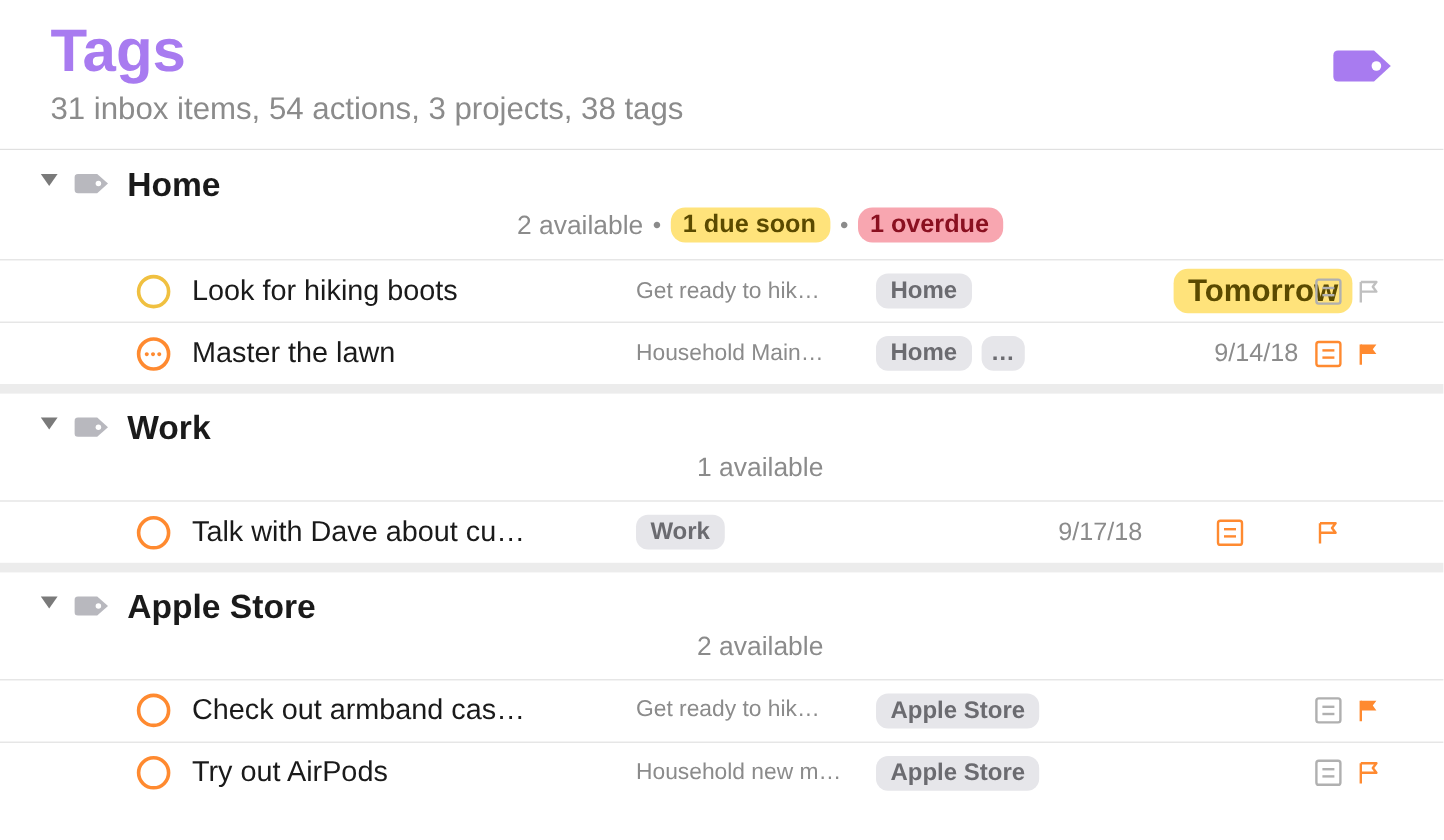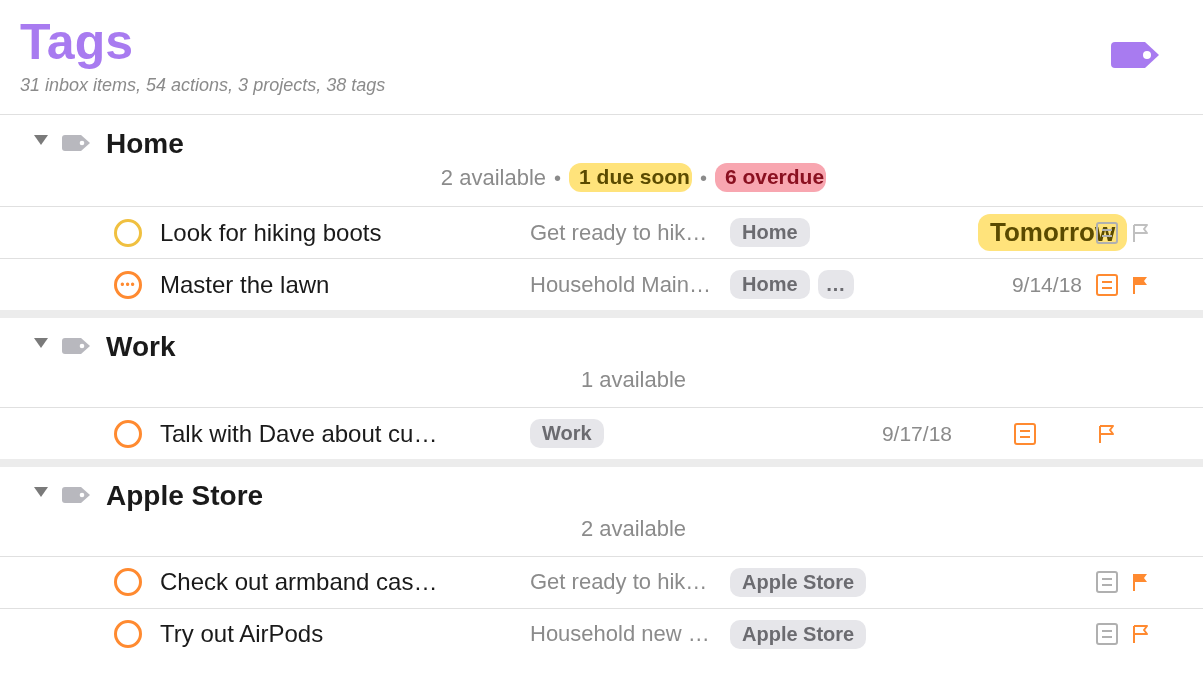--- a/index.html
+++ b/index.html
@@ -25,34 +25,33 @@
     margin: 0;
     padding: 0;
     width: 1203px;
     font-family: -apple-system, "Helvetica Neue", Arial, sans-serif;
     background: #fff;
     color: var(--dark-text);
   }
 
   
   .header {
-    padding: 16px 42px 18px 20px;
+    padding: 16px 42px 18px 42px;
     position: relative;
   }
   .page-title {
     font-size: 50px;
     font-weight: 800;
     color: var(--purple);
     line-height: 1.05;
     margin: 0;
   }
   .page-subtitle {
     margin-top: 6px;
-    font-size: 18px;
-    font-style: italic;
+    font-size: 26px;
     color: var(--gray-text);
   }
   .header-tag-icon {
     position: absolute;
     right: 40px;
     top: 38px;
   }
   .hr-top {
     border: none;
     border-top: 1px solid var(--divider);
@@ -94,21 +93,21 @@
     color: var(--gray-text);
     display: flex;
     align-items: center;
     gap: 8px;
     flex-wrap: wrap;
     justify-content: center;
   }
   .dot { color: var(--gray-text); font-size: 20px; line-height: 1; }
   .badge {
     display: inline-block;
-    padding: 2px 2px 3px 10px;
+    padding: 2px 12px 3px 10px;
     border-radius: 12px;
     font-size: 21px;
     font-weight: 600;
   }
   .badge-due-soon { background: var(--yellow-bg); color: var(--yellow-text); }
   .badge-overdue  { background: var(--red-bg);    color: var(--red-text);    }
 
   
   .rows { }
   .row {
@@ -143,21 +142,21 @@
   }
 
   .row-title {
     font-size: 24px;
     color: var(--dark-text);
     white-space: nowrap;
     overflow: hidden;
     text-overflow: ellipsis;
   }
   .row-project {
-    font-size: 22px;
+    font-size: 19px;
     color: var(--gray-text);
     white-space: nowrap;
     overflow: hidden;
     text-overflow: ellipsis;
     padding-right: 12px;
   }
   .row-tags {
     display: flex;
     gap: 8px;
     align-items: center;
@@ -246,21 +245,21 @@
         <circle cx="20" cy="10" r="2.3" fill="#fff"></circle>
       </svg>
     </span>
     <div class="group-title-block">
       <div class="group-title">Home</div>
       <div class="group-meta">
         <span>2 available</span>
         <span class="dot">•</span>
         <span class="badge badge-due-soon">1 due soon</span>
         <span class="dot">•</span>
-        <span class="badge badge-overdue">6 overdue</span>
+        <span class="badge badge-overdue">1 overdue</span>
       </div>
     </div>
   </div>
   <div class="rows">
 
     <div class="row">
       <div class="row-status">
         <div class="status-circle yellow"></div>
       </div>
       <div class="row-title">Look for hiking boots</div>

